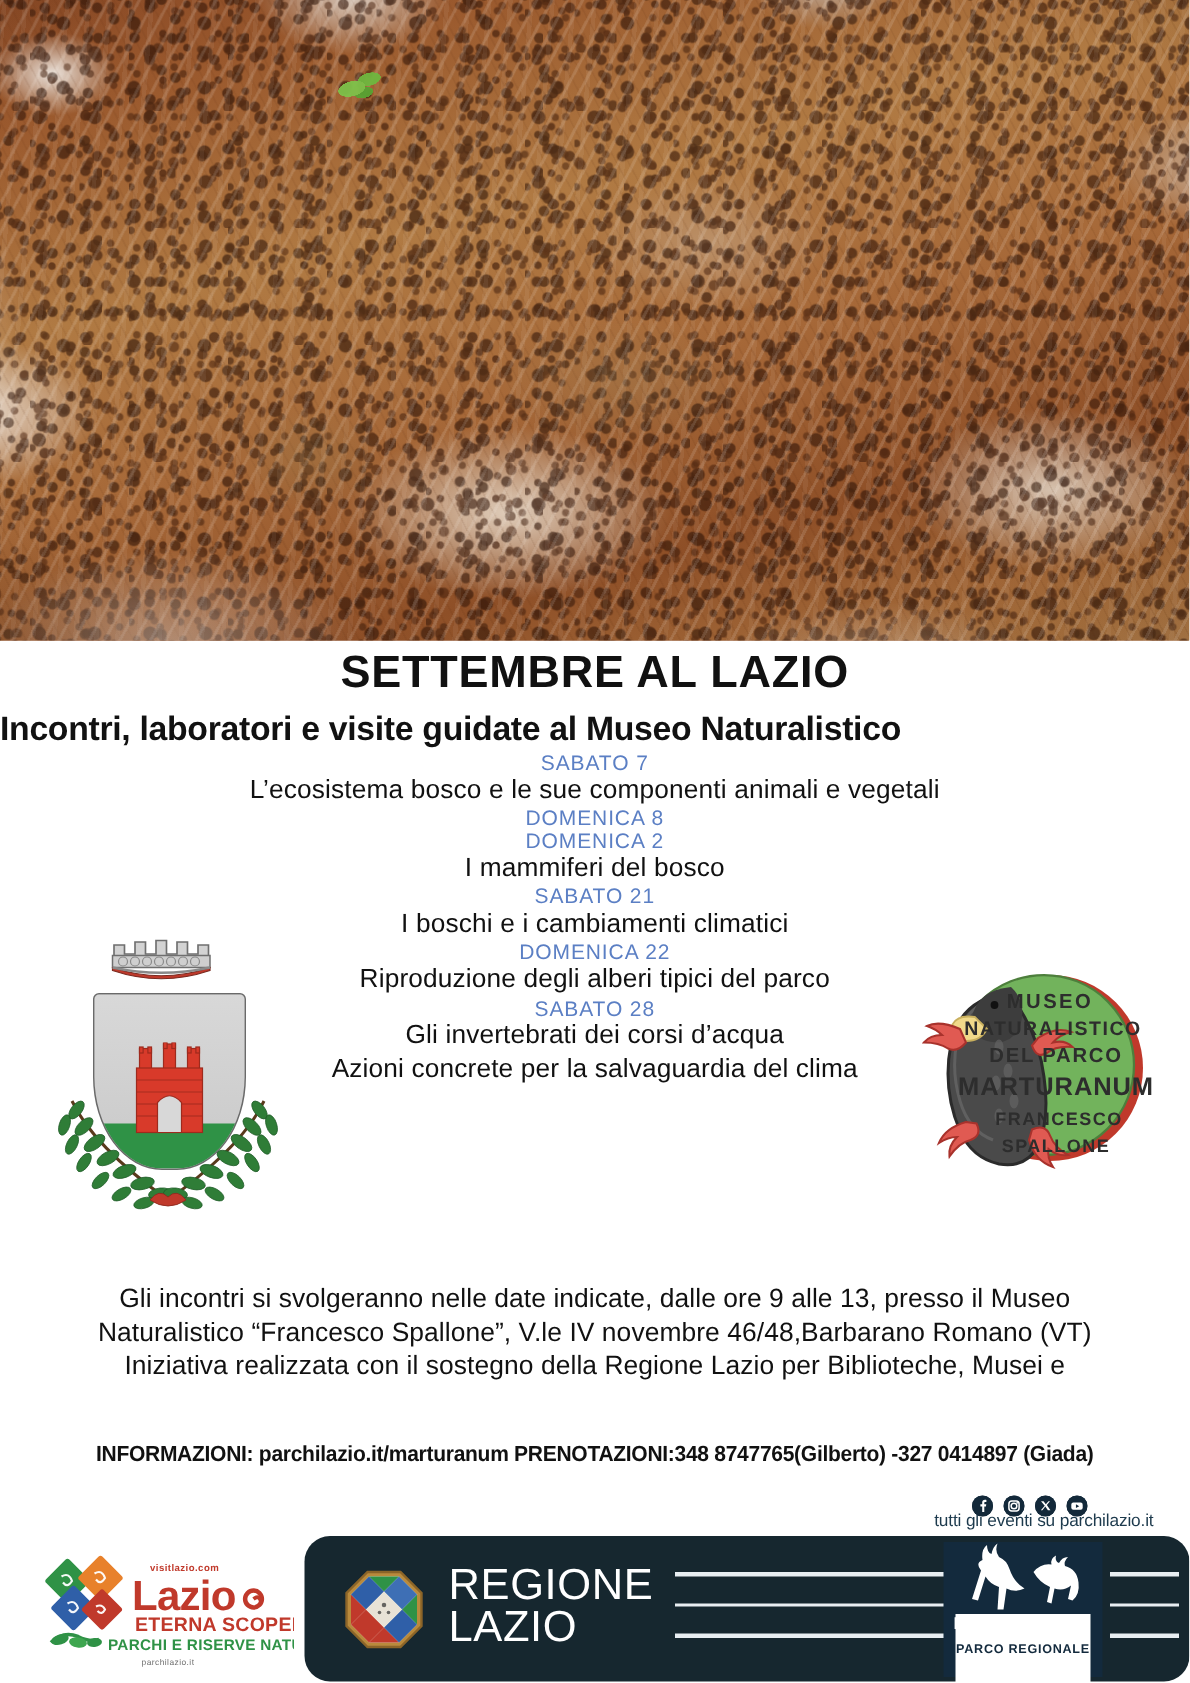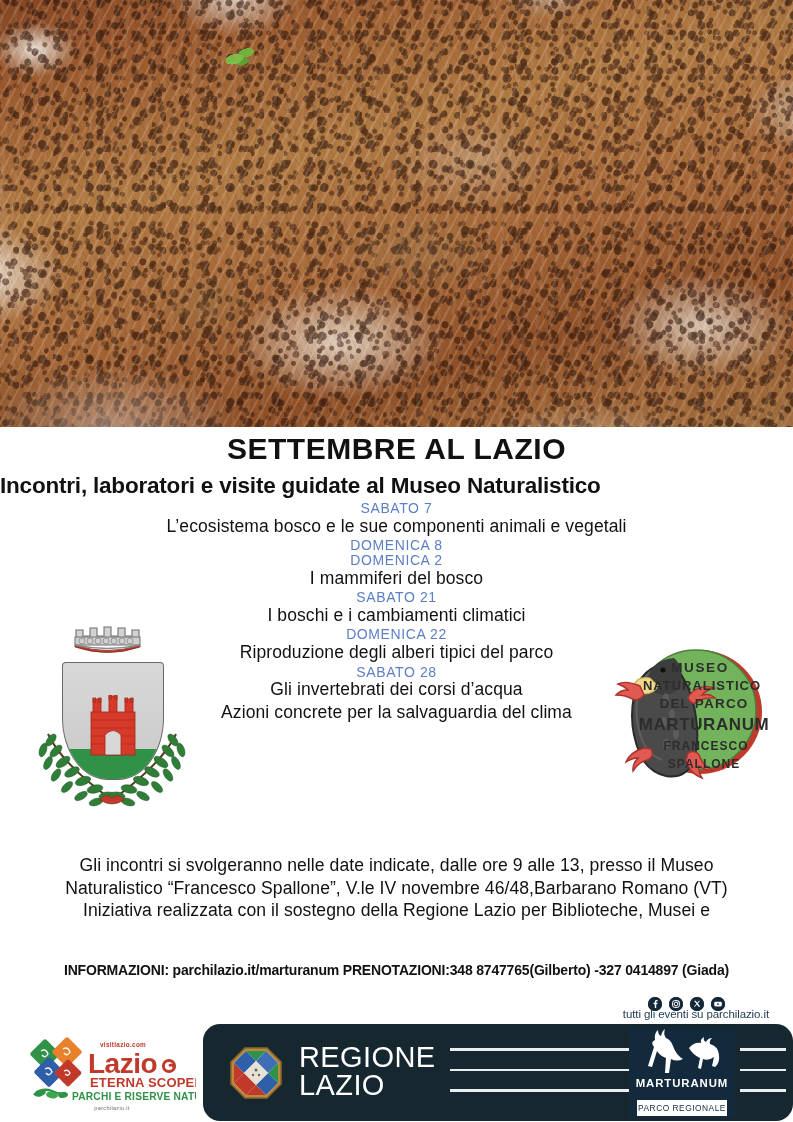--- a/index.html
+++ b/index.html
@@ -177,23 +177,23 @@
   .mart-box{
     position:absolute;left:426px;top:4px;width:106px;height:90px;
     background:#132a3d;
   }
   .mart-name{
     position:absolute;left:0;right:0;top:49px;text-align:center;
     color:#fff;font-size:11.4px;letter-spacing:.9px;font-weight:bold;
     font-family:"Liberation Sans", sans-serif;
   }
   .mart-sub{
-    position:absolute;left:8px;right:8px;top:72px;text-align:center;
-    color:#132a3d;background:#fff;font-size:8.4px;letter-spacing:.5px;font-weight:normal;
-    padding:3px 0;
+    position:absolute;left:8px;right:8px;top:48px;text-align:center;
+    color:#132a3d;background:#fff;font-size:8.4px;letter-spacing:.5px;font-weight:bold;
+    padding:18px 0;
     font-family:"Liberation Sans", sans-serif;
   }
 </style>
 </head>
 <body>
 
 <div class="poster">
 
   <div class="photo">
     <div class="layer ph1"></div>

